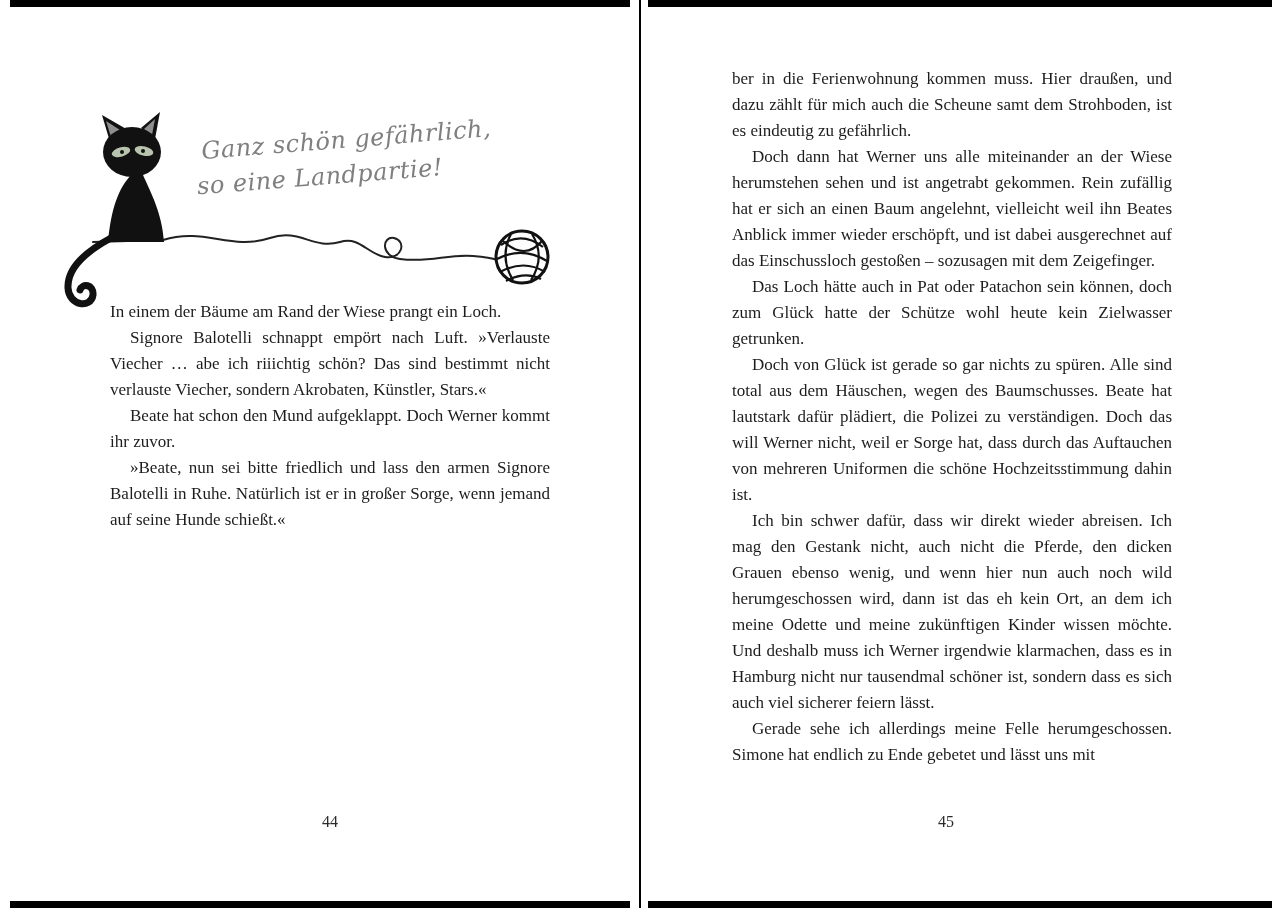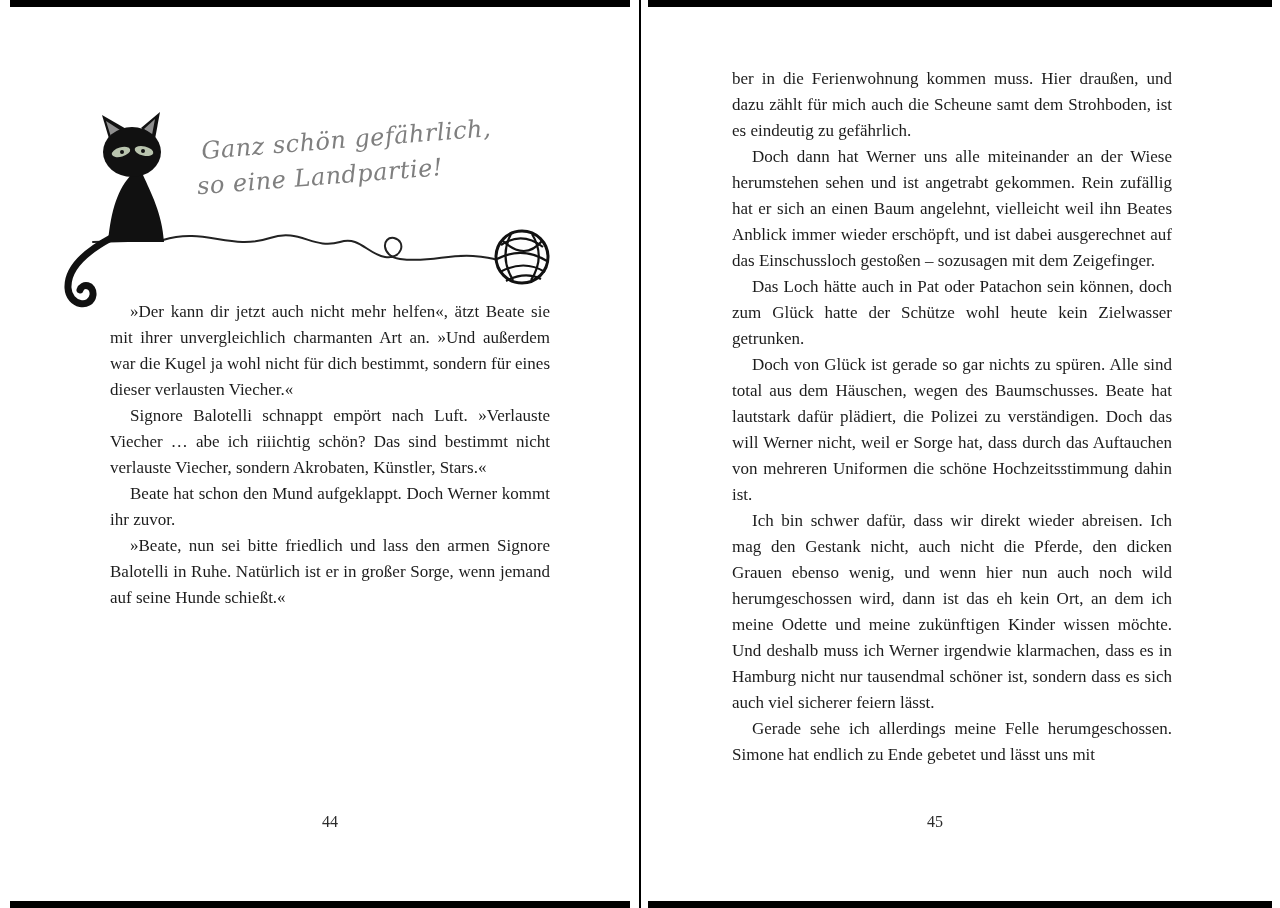--- a/index.html
+++ b/index.html
@@ -39,21 +39,21 @@
   .body-text p { margin:0; }
   .body-text p.indent { text-indent:20px; }
   .text-left  { left:110px; top:299px; }
   .text-right { left:91px;  top:66px; }
 
   .page-number {
     position:absolute; top:813px; width:440px; text-align:center;
     font-size:16px; color:#2a2a2a;
   }
   .num-left  { left:110px; }
-  .num-right { left:74px; }
+  .num-right { left:85px; }
 
   svg { display:block; }
 </style>
 </head>
 <body>
 
 <div class="spread">
 
   <div class="edge-bar bar-tl"></div>
   <div class="edge-bar bar-tr"></div>
@@ -96,21 +96,21 @@
         </g>
       </svg>
     </div>
 
     <h1 class="chapter-heading">
       <span class="hl">Ganz schön gefährlich,</span>
       <span class="hl hl2">so eine Landpartie!</span>
     </h1>
 
     <div class="body-text text-left">
-      <p class="indent">»Der kann dir jetzt auch nicht mehr helfen«, ätzt Beate sie mit ihrer unvergleichlich charmanten Art an. »Und außerdem war die Kugel ja wohl nicht für dich bestimmt, sondern für eines dieser verlausten Viecher.«</p>
+      <p>In einem der Bäume am Rand der Wiese prangt ein Loch.</p>
       <p class="indent">Signore Balotelli schnappt empört nach Luft. »Verlauste Viecher … abe ich riiichtig schön? Das sind bestimmt nicht verlauste Viecher, sondern Akrobaten, Künstler, Stars.«</p>
       <p class="indent">Beate hat schon den Mund aufgeklappt. Doch Werner kommt ihr zuvor.</p>
       <p class="indent">»Beate, nun sei bitte friedlich und lass den armen Signore Balotelli in Ruhe. Natürlich ist er in großer Sorge, wenn jemand auf seine Hunde schießt.«</p>
     </div>
 
     <div class="page-number num-left">44</div>
   </section>
 
   <section class="page page-right">
     <div class="body-text text-right">

